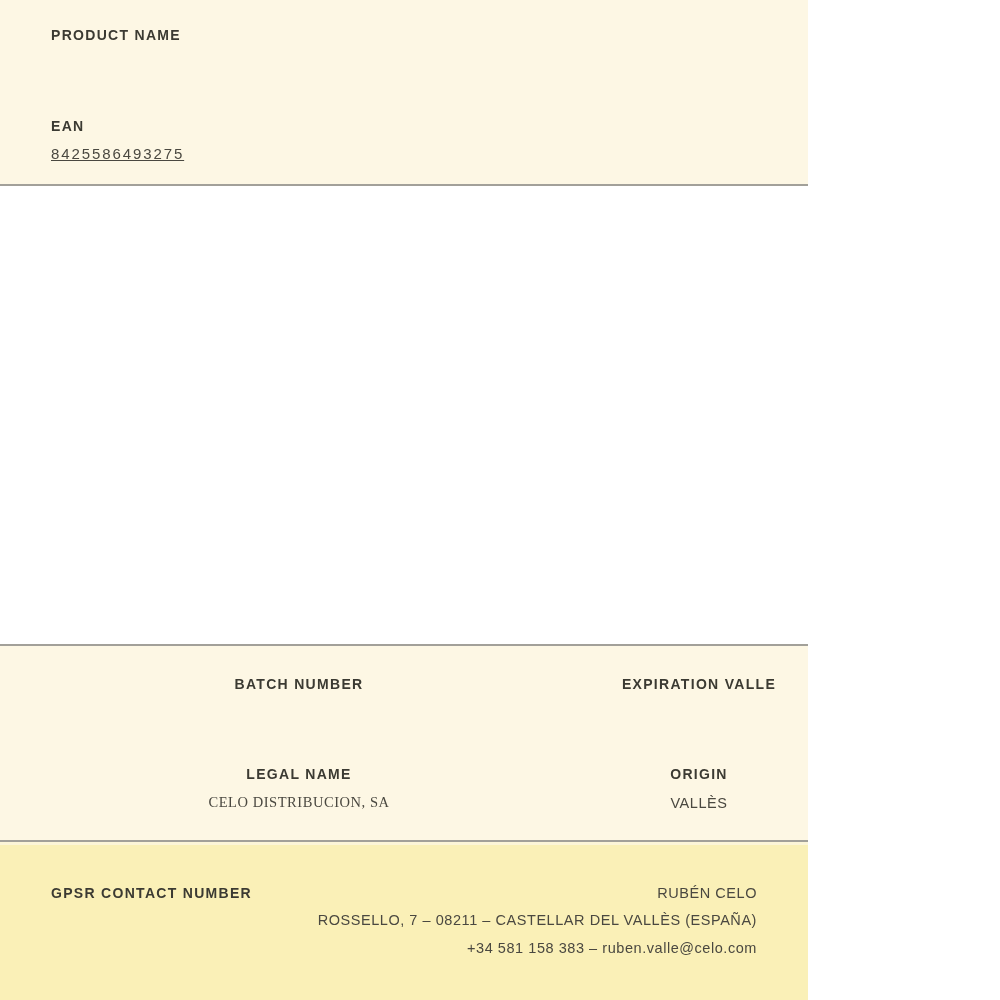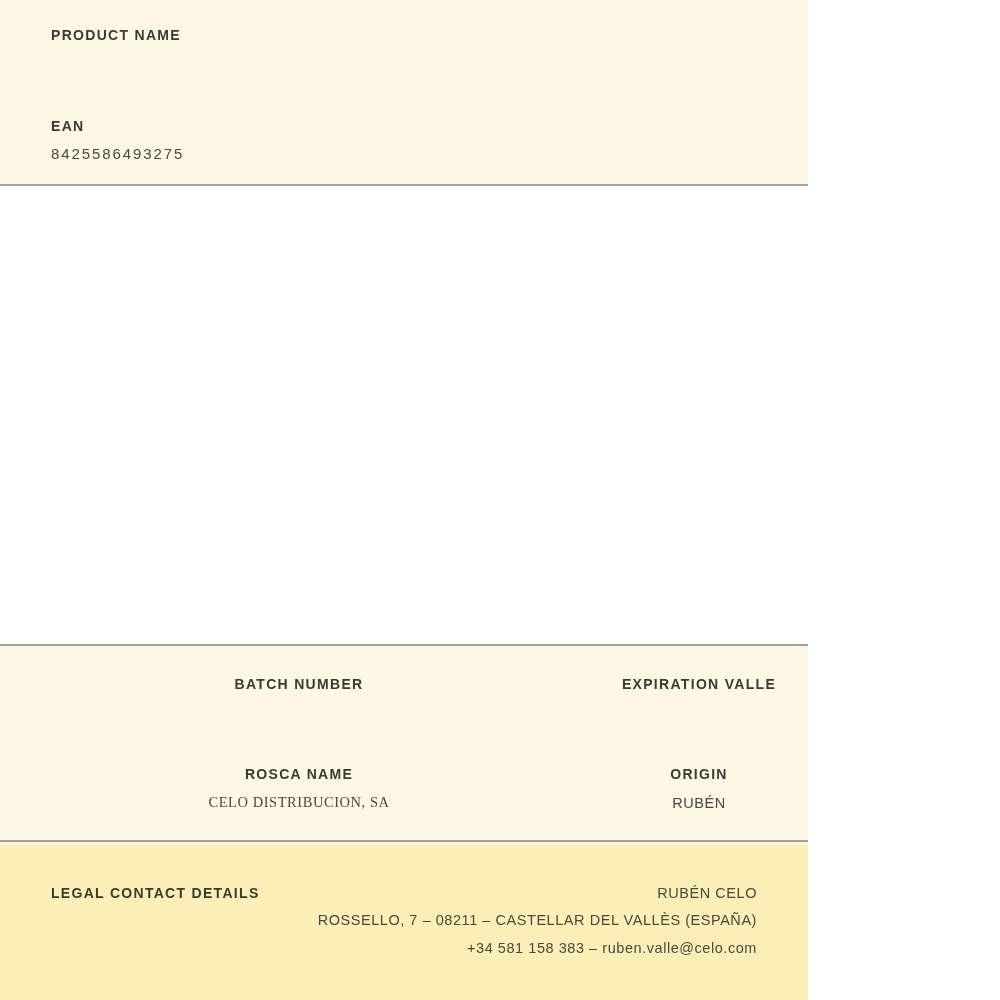--- a/index.html
+++ b/index.html
@@ -53,21 +53,21 @@
     font-size: 14.5px;
     letter-spacing: 0.55px;
   }
   .centered { transform: translateX(-50%); text-align: center; }
   .right    { right: 51px; text-align: right; }
 
   
   .product-name-label { left: 51px; top: 27px; }
   .product-name-value { left: 51px; top: 55px; }
   .ean-label          { left: 51px; top: 118px; }
-  .ean-value          { left: 51px; top: 146px; font-size: 15px; letter-spacing: 1.9px; }
+  .ean-value          { left: 51px; top: 146px; font-size: 15px; letter-spacing: 1.9px; text-decoration: underline; }
 
   
   .batch-number-label    { left: 299px; top: 676px; }
   .expiration-date-label { left: 699px; top: 676px; }
   .legal-name-label      { left: 299px; top: 766px; }
   .legal-name-value      { left: 299px; top: 794px; font-family: Liberation Serif, serif; }
   .origin-label          { left: 699px; top: 766px; }
   .origin-value          { left: 699px; top: 795px; }
 
   .ce-mark {
@@ -98,37 +98,37 @@
   <div class="divider divider-1"></div>
   <div class="divider divider-2"></div>
   <div class="divider divider-3"></div>
 
   <div class="txt label product-name-label">PRODUCT NAME</div>
   <div class="txt label ean-label">EAN</div>
   <div class="txt value ean-value">8425586493275</div>
 
   <div class="txt label centered batch-number-label">BATCH NUMBER</div>
   <div class="txt label centered expiration-date-label">EXPIRATION VALLE</div>
-  <div class="txt label centered legal-name-label">ROSCA NAME</div>
+  <div class="txt label centered legal-name-label">LEGAL NAME</div>
   <div class="txt value centered legal-name-value">CELO DISTRIBUCION, SA</div>
   <div class="txt label centered origin-label">ORIGIN</div>
-  <div class="txt value centered origin-value">RUBÉN</div>
+  <div class="txt value centered origin-value">VALLÈS</div>
 
   <svg class="ce-mark" viewBox="0 0 82 58" xmlns="http://www.w3.org/2000/svg" aria-label="CE">
     <defs>
       <clipPath id="clipC">
           <rect x="0" y="0" width="35" height="58"></rect>
         </clipPath>
       <clipPath id="clipE">
           <rect x="51" y="0" width="30" height="58"></rect>
         </clipPath>
     </defs>
     <circle cx="29" cy="29" r="23.5" fill="none" stroke="#141414" stroke-width="11" clip-path="url(#clipC)"></circle>
     <circle cx="80" cy="29" r="23.5" fill="none" stroke="#141414" stroke-width="11" clip-path="url(#clipE)"></circle>
     <rect x="63" y="23.5" width="18" height="11" fill="#141414"></rect>
   </svg>
 
-  <div class="txt label gpsr-label">LEGAL CONTACT DETAILS</div>
+  <div class="txt label gpsr-label">GPSR CONTACT NUMBER</div>
   <div class="txt value right contact-name">RUBÉN CELO</div>
   <div class="txt value right contact-address">ROSSELLO, 7 – 08211 – CASTELLAR DEL VALLÈS (ESPAÑA)</div>
   <div class="txt value right contact-phone-email">+34 581 158 383 – ruben.valle@celo.com</div>
 
 </div>
 
 </body></html>

